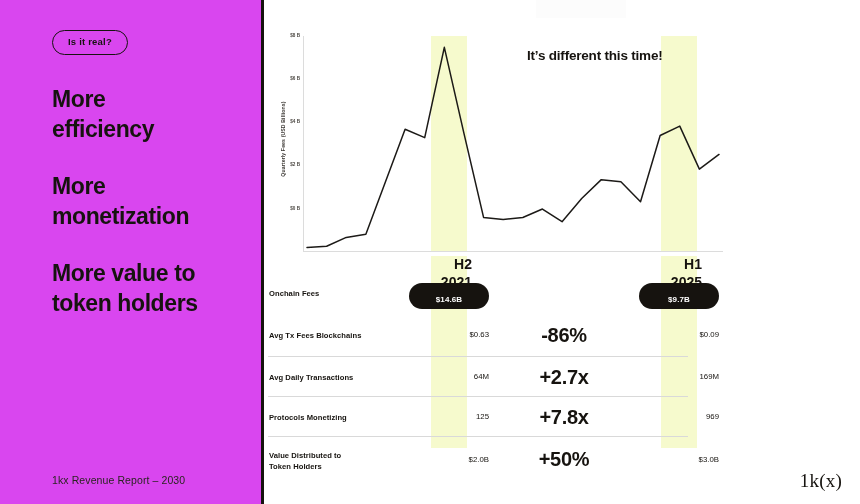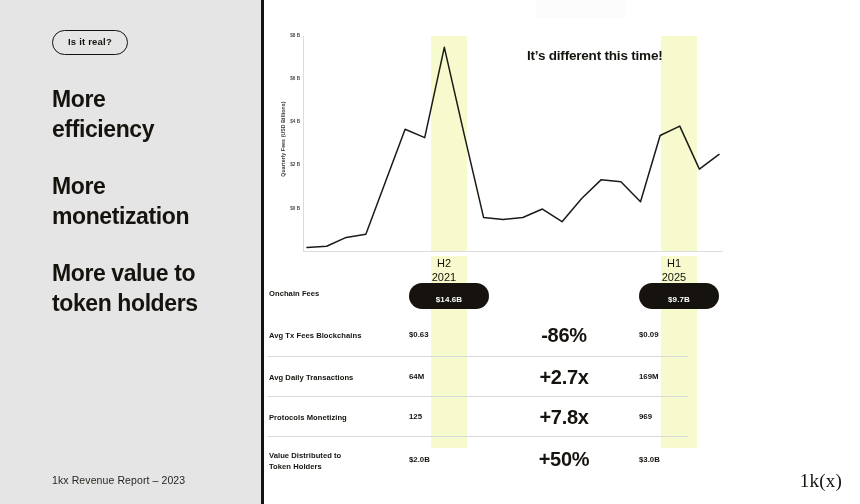--- a/index.html
+++ b/index.html
@@ -8,21 +8,21 @@
     background:#ffffff;
     font-family:"Liberation Sans", sans-serif;
     color:#12100e;
   }
   .slide{position:relative;width:860px;height:504px;display:flex;}
 
   
   .left{
     position:relative;
     width:264px;height:504px;
-    background:#e5e5e5;
+    background:#d946ef;
     flex:0 0 264px;
     box-sizing:border-box;
     padding:30px 0 0 52px;
   }
   .left:after{
     content:"";position:absolute;right:0;top:0;
     width:3px;height:504px;background:#16130f;
   }
   .pill{
     display:inline-block;
@@ -119,23 +119,23 @@
     z-index:4;
     white-space:nowrap;
   }
   .plot svg{position:absolute;left:0;top:0;z-index:3;}
   .axis-line{position:absolute;left:0;bottom:0;width:420px;height:1.3px;background:#dcdcdc;z-index:2;}
   .axis-line-v{position:absolute;left:0;top:0;width:1.3px;height:216px;background:#dcdcdc;z-index:2;}
 
   
   .period{
     position:absolute;
-    text-align:center;
-    font-size:11px;
-    font-weight:400;
+    text-align:right;
+    font-size:14px;
+    font-weight:700;
     line-height:1.28;
     color:#16130f;
     z-index:4;
   }
 
   
   .table{
     position:absolute;
     left:0;top:278px;
     width:596px;height:200px;
@@ -156,23 +156,23 @@
   .label{
     position:absolute;left:5px;
     font-size:7.6px;
     font-weight:700;
     line-height:1.45;
     color:#16130f;
     letter-spacing:.05px;
   }
   .val{
     position:absolute;
-    text-align:left;
+    text-align:right;
     font-size:7.8px;
-    font-weight:700;
+    font-weight:400;
     color:#16130f;
     white-space:nowrap;
   }
   .delta{
     position:absolute;
     text-align:center;
     font-size:20px;
     font-weight:700;
     color:#16130f;
     letter-spacing:-.3px;
@@ -211,21 +211,21 @@
     <div class="headline hl-2">
       <div>More</div>
       <div>monetization</div>
     </div>
 
     <div class="headline hl-3">
       <div>More value to</div>
       <div>token holders</div>
     </div>
 
-    <div class="footer-left">1kx Revenue Report  – 2023</div>
+    <div class="footer-left">1kx Revenue Report  – 2030</div>
   </div>
 
   <div class="right">
 
     <div class="watermark"></div>
 
     <div class="chart-wrap">
 
       <div class="axis-title">Quarterly Fees (USD Billions)</div>
 

